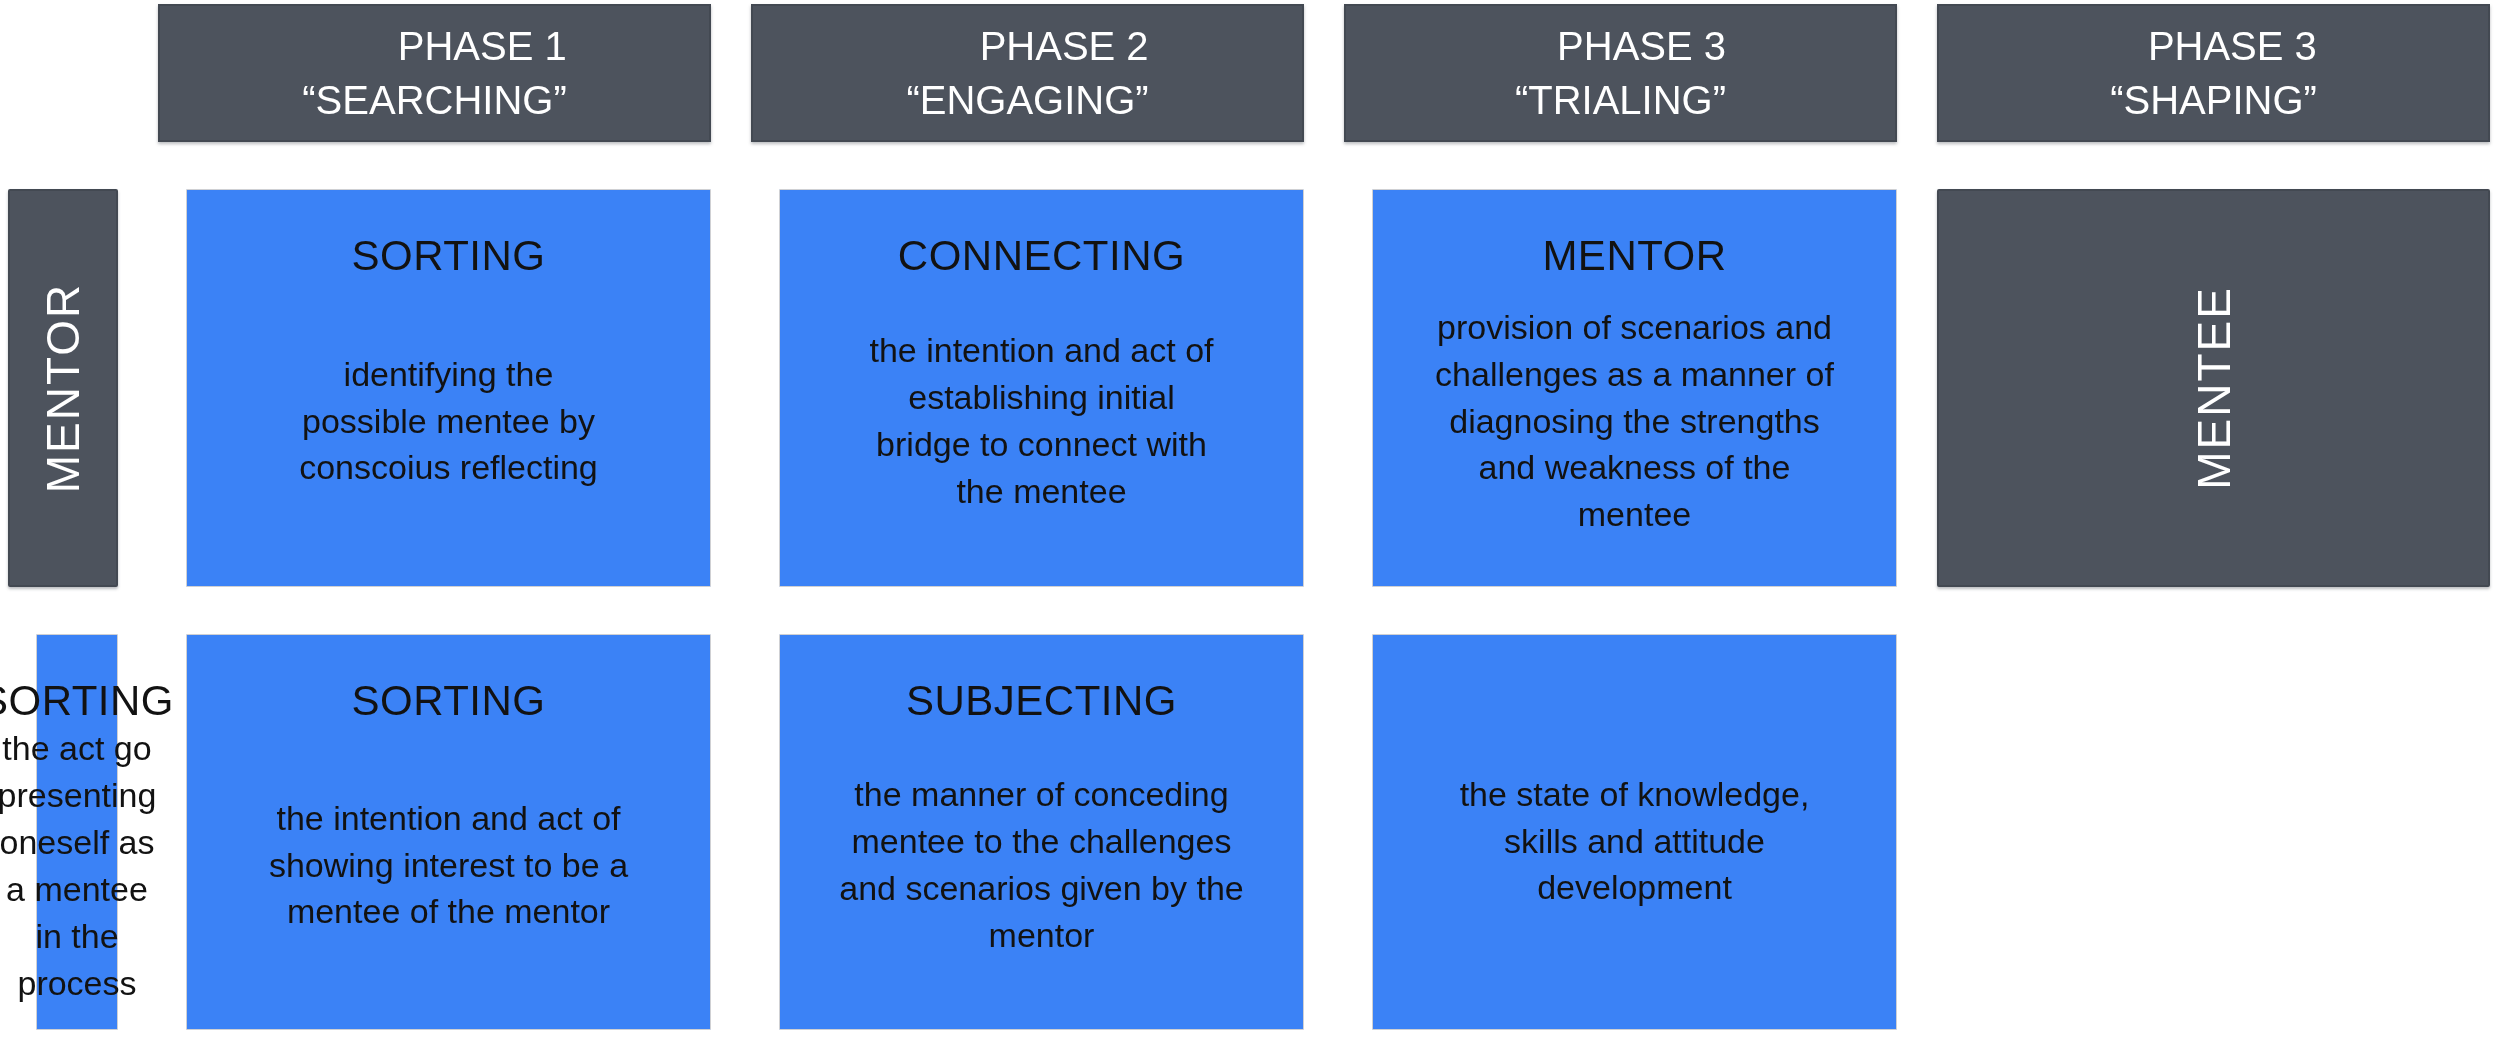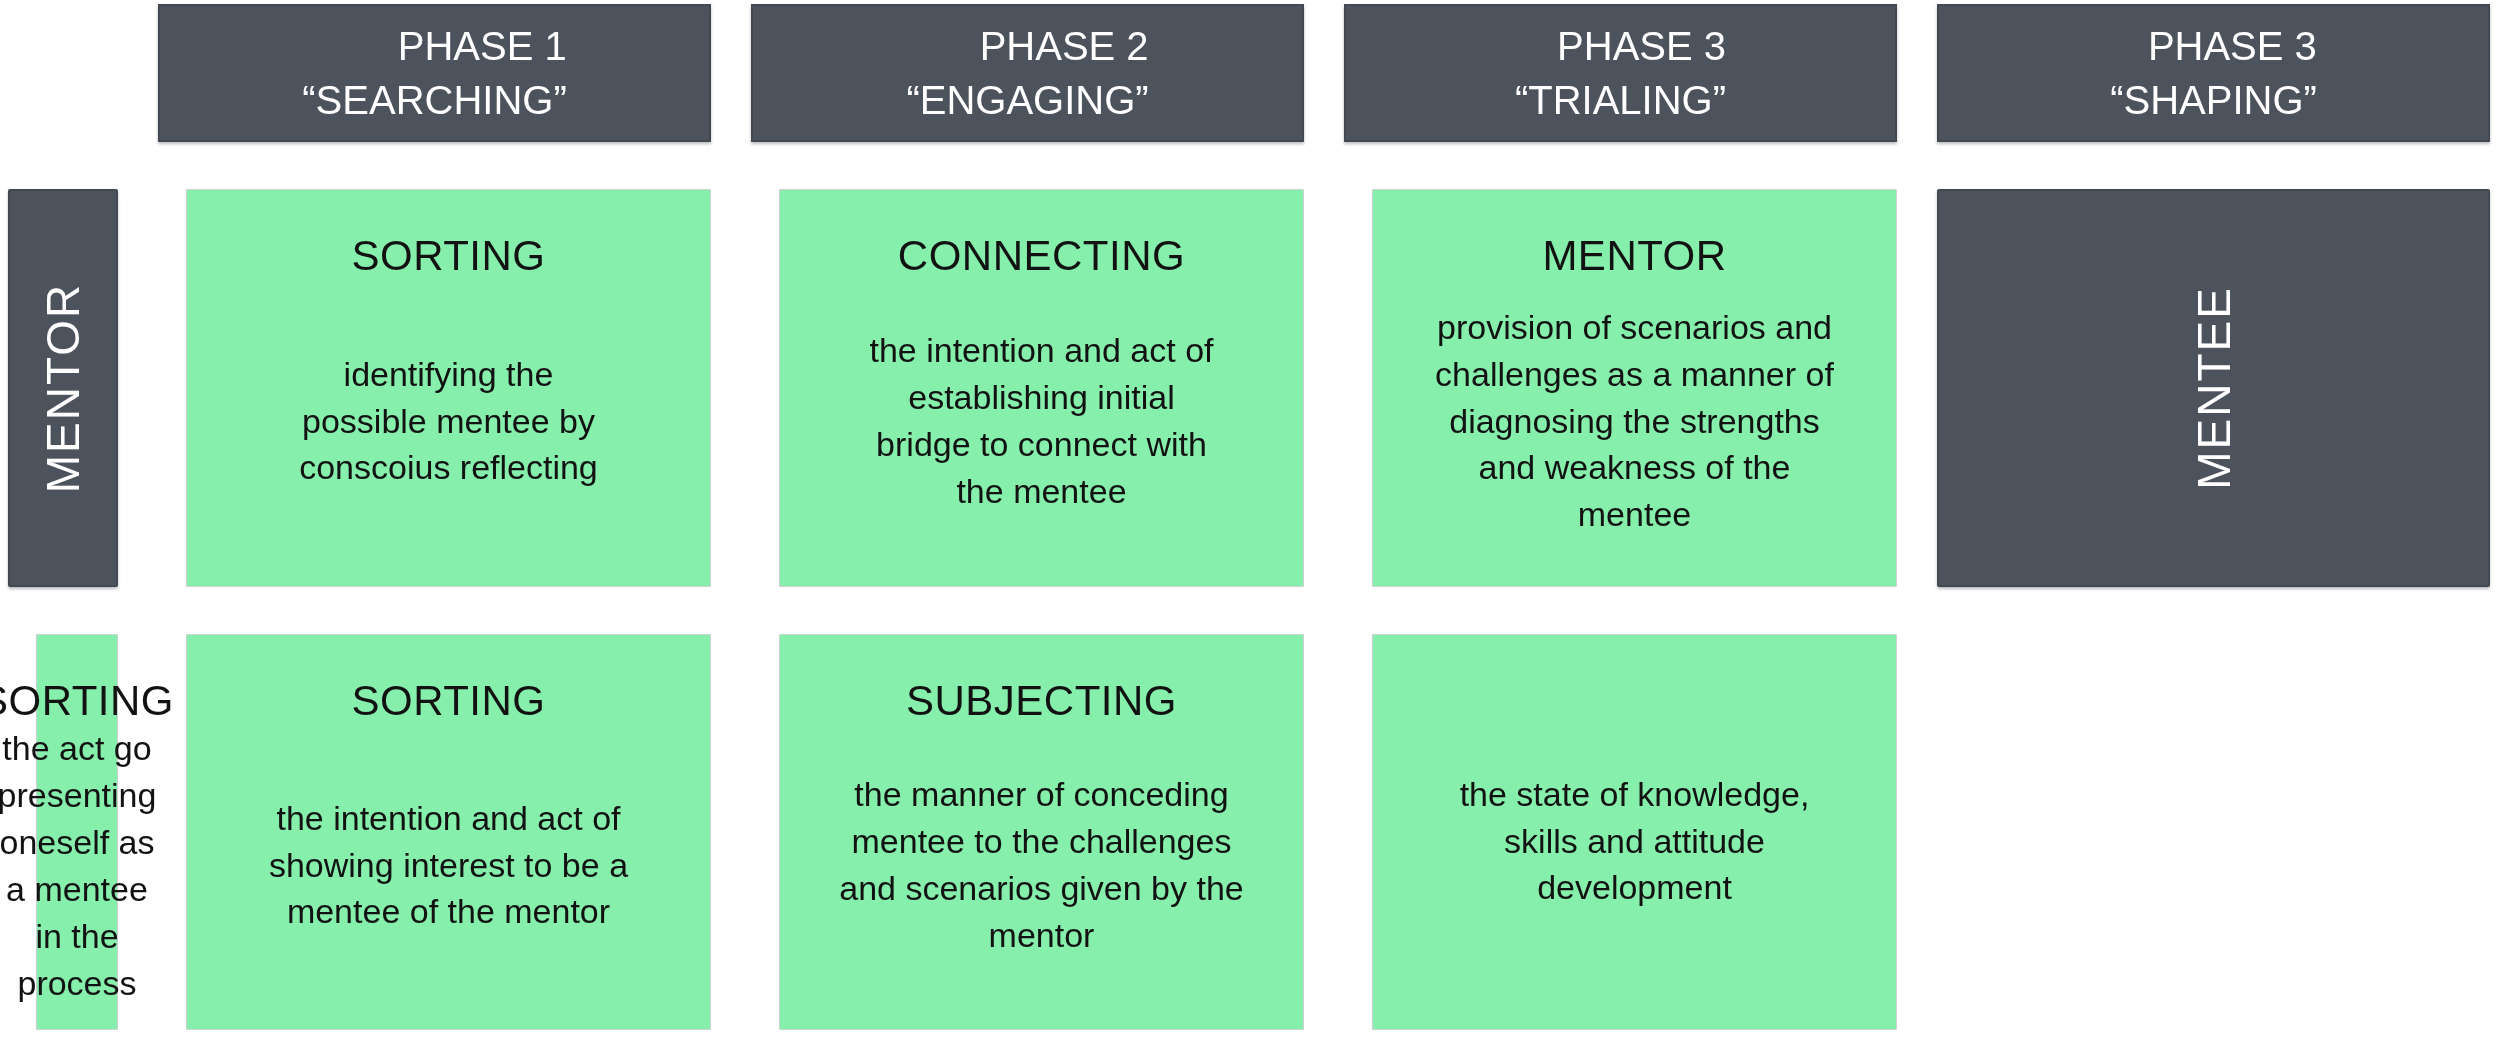--- a/index.html
+++ b/index.html
@@ -49,21 +49,21 @@
     overflow: hidden;
     box-shadow: 0 2px 3px rgba(60,65,75,0.35);
   }
   .row-label .rot {
     transform: rotate(-90deg);
     white-space: nowrap;
     font-size: 46px;
     letter-spacing: 2px;
   }
   .cell {
-    background: #86efac;
+    background: #3b82f6;
     border: 1px solid #cfd0d3;
     border-radius: 1px;
     color: #121212;
     display: flex;
     flex-direction: column;
     align-items: center;
     box-sizing: border-box;
     padding: 42px 28px 24px 28px;
     text-align: center;
     margin-left: 28px;

